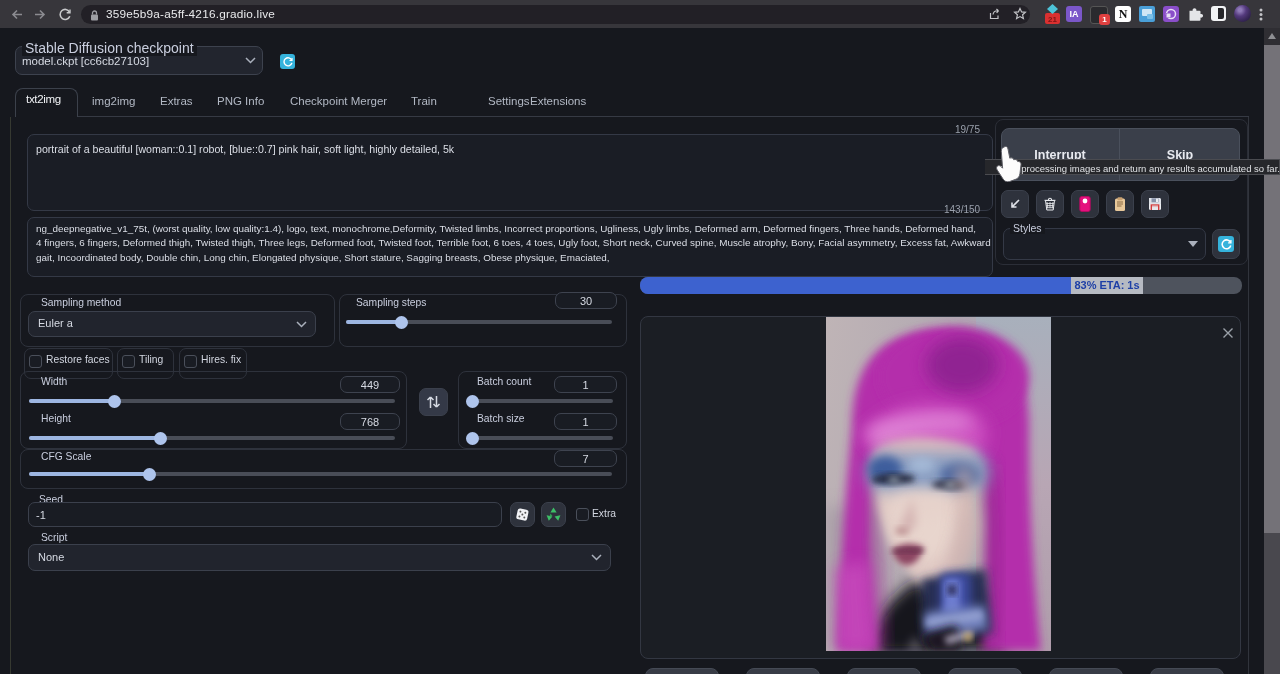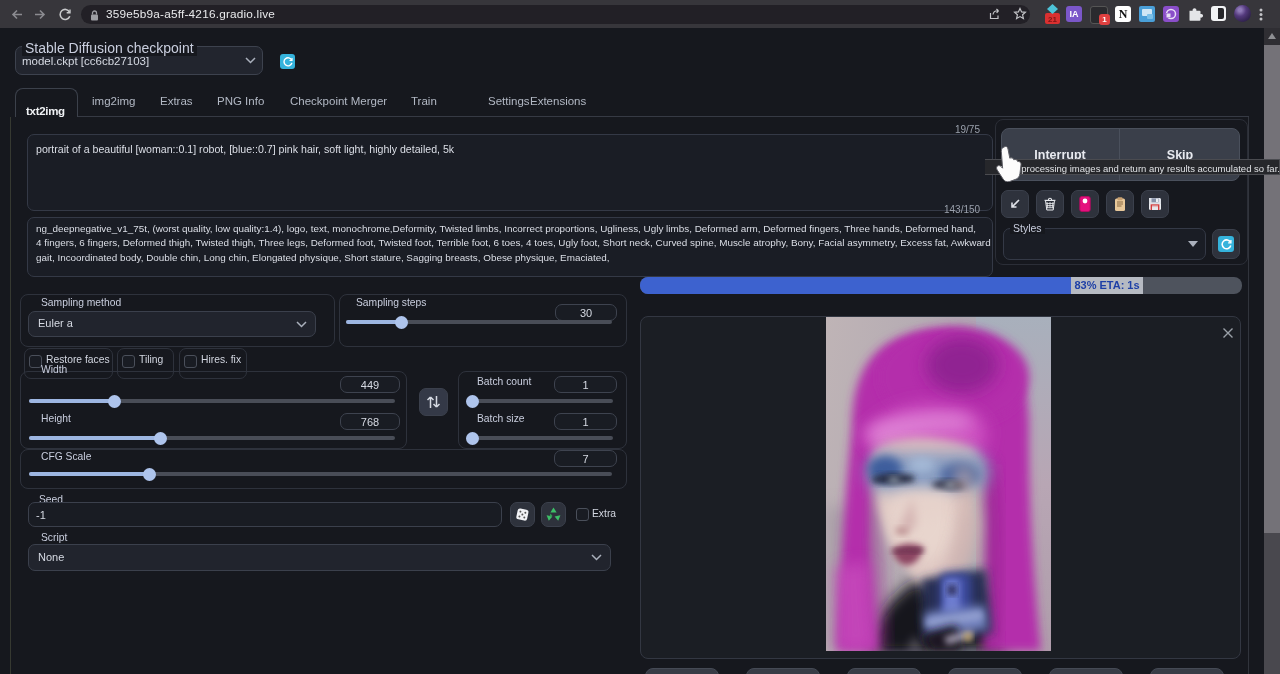--- a/index.html
+++ b/index.html
@@ -100,21 +100,21 @@
     <path d="M1 1 L5.5 5.5 L10 1"></path>
   </svg>
 <div class="abs" style="left:280px;top:54px;width:15px;height:15px;border-radius:3px;background:#35b3dc;"></div>
 <svg class="abs" style="left:282.5px;top:56.5px" width="10" height="10" viewBox="0 0 10 10" fill="none" stroke="#fff" stroke-width="1.4">
   <path d="M8.7 3.2 A 4 4 0 1 0 8.9 5.9"></path>
     <path d="M9 1 L9 3.5 L6.5 3.5" stroke-width="1.2"></path>
 </svg>
 
 <div class="abs" style="left:16px;top:116px;width:1233px;height:1px;background:#363a44;"></div>
 <div class="abs" style="left:15px;top:88px;width:63px;height:29px;border:1px solid #3c414b;border-bottom:none;border-radius:8px 8px 0 0;background:#16181e;box-sizing:border-box;"></div>
-<div class="tabtxt" style="left:26px;top:105px;color:#f0f2f5;font-weight:bold;letter-spacing:-.3px;">txt2img</div>
+<div class="tabtxt" style="left:26px;top:93px;color:#f0f2f5;font-weight:normal;letter-spacing:-.3px;">txt2img</div>
 <div class="tabtxt" style="left:92px;top:95px;">img2img</div>
 <div class="tabtxt" style="left:160px;top:95px;">Extras</div>
 <div class="tabtxt" style="left:217px;top:95px;">PNG Info</div>
 <div class="tabtxt" style="left:290px;top:95px;">Checkpoint Merger</div>
 <div class="tabtxt" style="left:411px;top:95px;">Train</div>
 <div class="tabtxt" style="left:488px;top:95px;">Settings</div>
 <div class="tabtxt" style="left:530px;top:95px;">Extensions</div>
 <div class="abs" style="left:1248px;top:117px;width:1px;height:557px;background:#31343c;"></div>
 <div class="abs" style="left:10px;top:117px;width:1px;height:557px;background:#363931;"></div>
 
@@ -179,37 +179,37 @@
 <div class="blk" style="left:20px;top:294px;width:313px;height:51px;"></div>
 <div class="lbl" style="left:41px;top:297px;">Sampling method</div>
 <div class="abs input" style="left:28px;top:311px;width:288px;height:26px;background:#21242d;"></div>
 <div class="txt" style="left:38px;top:317px;">Euler a</div>
 <svg class="abs" style="left:296px;top:321px" width="11" height="7" viewBox="0 0 11 7" fill="none" stroke="#aab0bc" stroke-width="1.5">
     <path d="M1 1 L5.5 5.5 L10 1"></path>
   </svg>
 
 <div class="blk" style="left:339px;top:294px;width:286px;height:51px;"></div>
 <div class="lbl" style="left:356px;top:297px;">Sampling steps</div>
-<div class="num" style="left:555px;top:304px;width:62px;height:17px;line-height:17px;">30</div>
+<div class="num" style="left:555px;top:292px;width:62px;height:17px;line-height:17px;">30</div>
 <div class="track" style="left:346px;top:320px;width:266px;"></div>
 <div class="fill" style="left:346px;top:320px;width:55px;"></div>
 <div class="handle" style="left:395px;top:315.5px;"></div>
 
 <div class="blk" style="left:24px;top:348px;width:87px;height:29px;border-radius:7px;"></div>
 <div class="chk" style="left:29px;top:355px;"></div>
 <div class="lbl" style="left:46px;top:354px;color:#d2d6e0;">Restore faces</div>
 <div class="blk" style="left:117px;top:348px;width:55px;height:29px;border-radius:7px;"></div>
 <div class="chk" style="left:122px;top:355px;"></div>
 <div class="lbl" style="left:139px;top:354px;color:#d2d6e0;">Tiling</div>
 <div class="blk" style="left:179px;top:348px;width:66px;height:29px;border-radius:7px;"></div>
 <div class="chk" style="left:184px;top:355px;"></div>
 <div class="lbl" style="left:201px;top:354px;color:#d2d6e0;">Hires. fix</div>
 
 <div class="blk" style="left:20px;top:371px;width:385px;height:76px;"></div>
-<div class="lbl" style="left:41px;top:364px;">Width</div>
+<div class="lbl" style="left:41px;top:376px;">Width</div>
 <div class="num" style="left:340px;top:376px;width:60px;height:17px;line-height:17px;">449</div>
 <div class="track" style="left:29px;top:399px;width:366px;"></div>
 <div class="fill" style="left:29px;top:399px;width:86px;"></div>
 <div class="handle" style="left:108px;top:394.5px;"></div>
 <div class="lbl" style="left:41px;top:413px;text-align:right;">Height</div>
 <div class="num" style="left:340px;top:413px;width:60px;height:17px;line-height:17px;">768</div>
 <div class="track" style="left:29px;top:436px;width:366px;"></div>
 <div class="fill" style="left:29px;top:436px;width:132px;"></div>
 <div class="handle" style="left:154px;top:431.5px;"></div>
 

